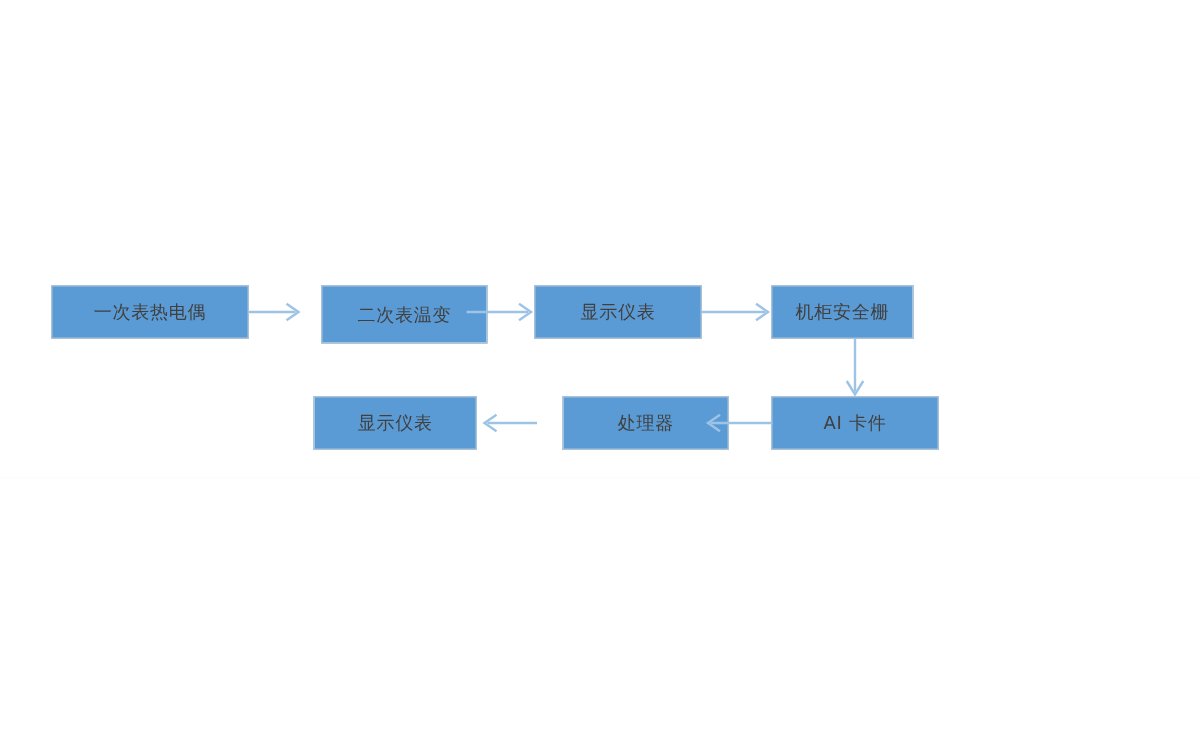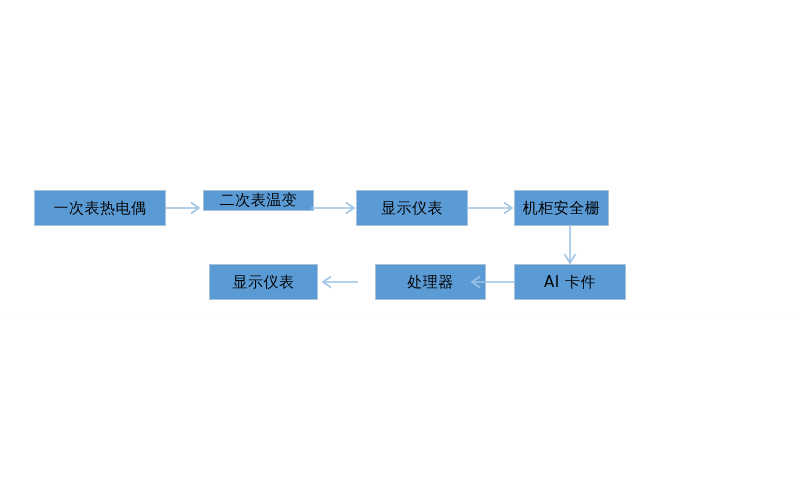--- a/index.html
+++ b/index.html
@@ -28,22 +28,22 @@
     justify-content: center;
     color: #ffffff;
     font-size: 15px;
     line-height: 1;
     letter-spacing: 0.5px;
     white-space: nowrap;
     -webkit-font-smoothing: antialiased;
   }
   .node-label {
     display: block;
-    color: #000000;
-    font-size: 15px;
+    color: #404040;
+    font-size: 12px;
     letter-spacing: 0.5px;
     white-space: nowrap;
   }
   .connector {
     position: absolute;
     pointer-events: none;
   }
   .connector svg {
     display: block;
     overflow: visible;
@@ -71,21 +71,21 @@
 </style>
 </head>
 <body>
 
 <div id="canvas">
 
   <div class="node" style="left:34px; top:190px; width:132px; height:36px;">
     <span class="node-label">一次表热电偶</span>
   </div>
 
-  <div class="node" style="left:203px; top:190px; width:111px; height:21px;">
+  <div class="node" style="left:214px; top:190px; width:111px; height:39px;">
     <span class="node-label">二次表温变</span>
   </div>
 
   <div class="node" style="left:356px; top:190px; width:112px; height:36px;">
     <span class="node-label">显示仪表</span>
   </div>
 
   <div class="node" style="left:514px; top:190px; width:95px; height:36px;">
     <span class="node-label">机柜安全栅</span>
   </div>

